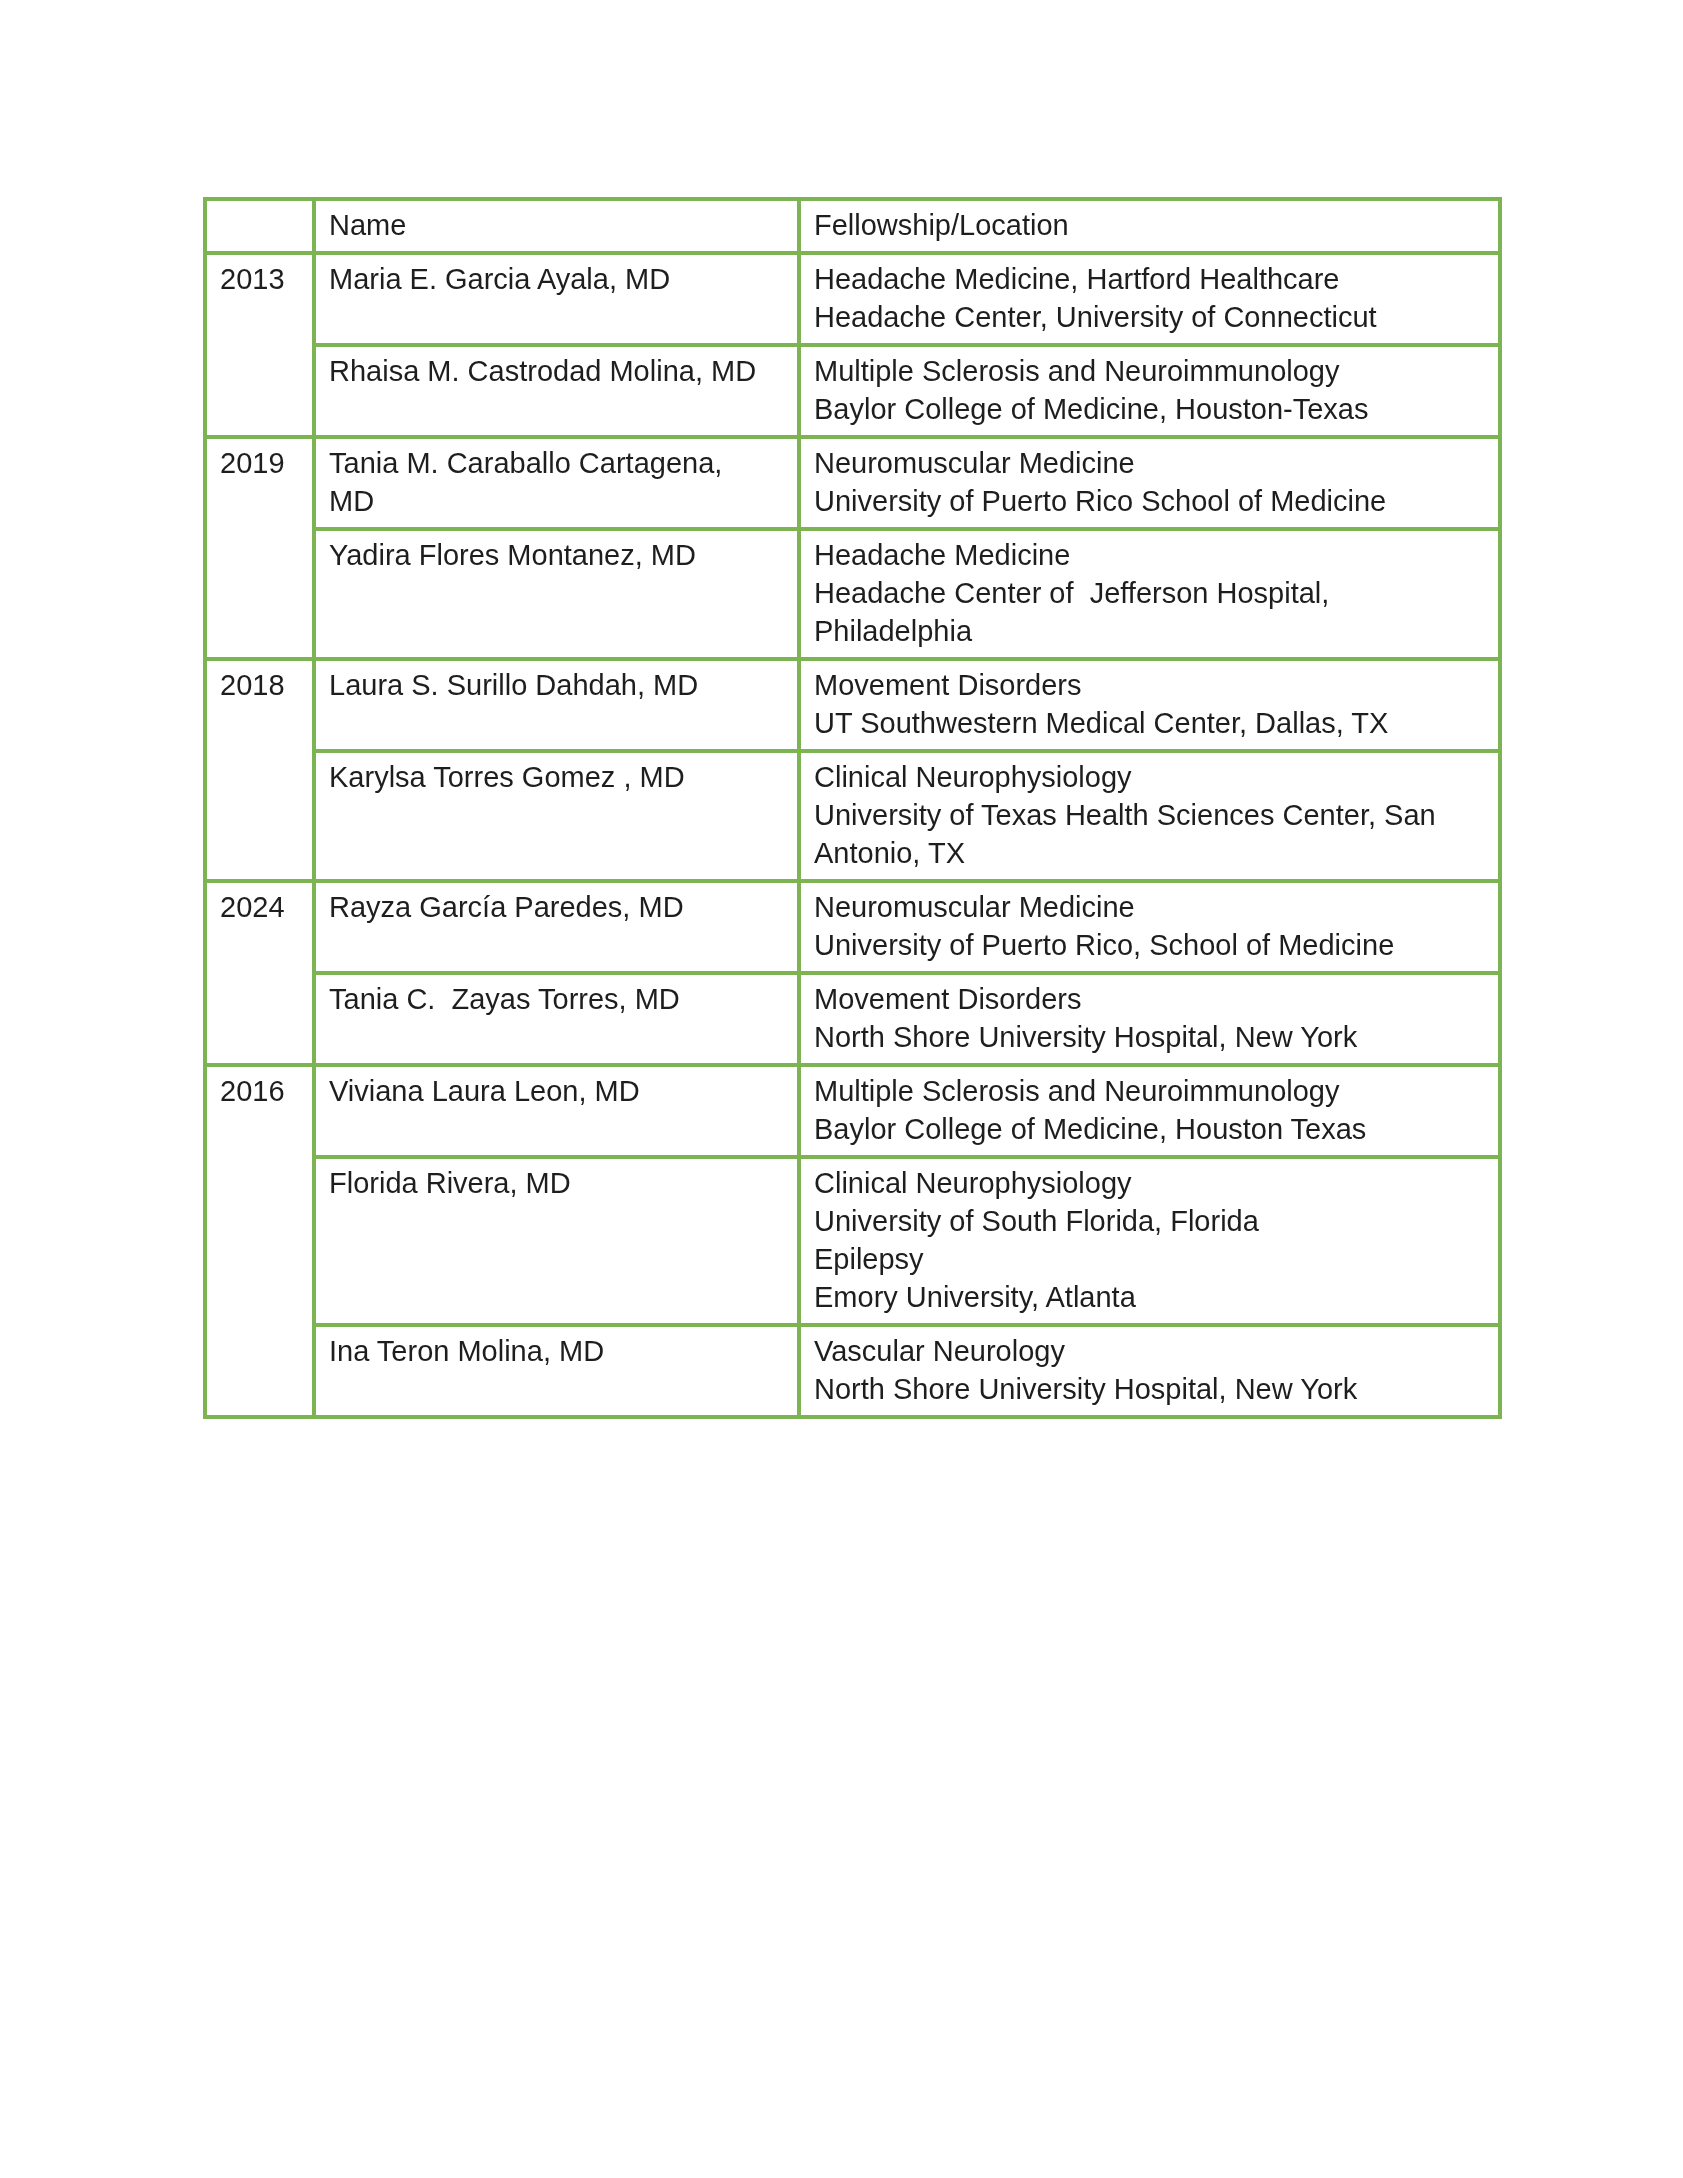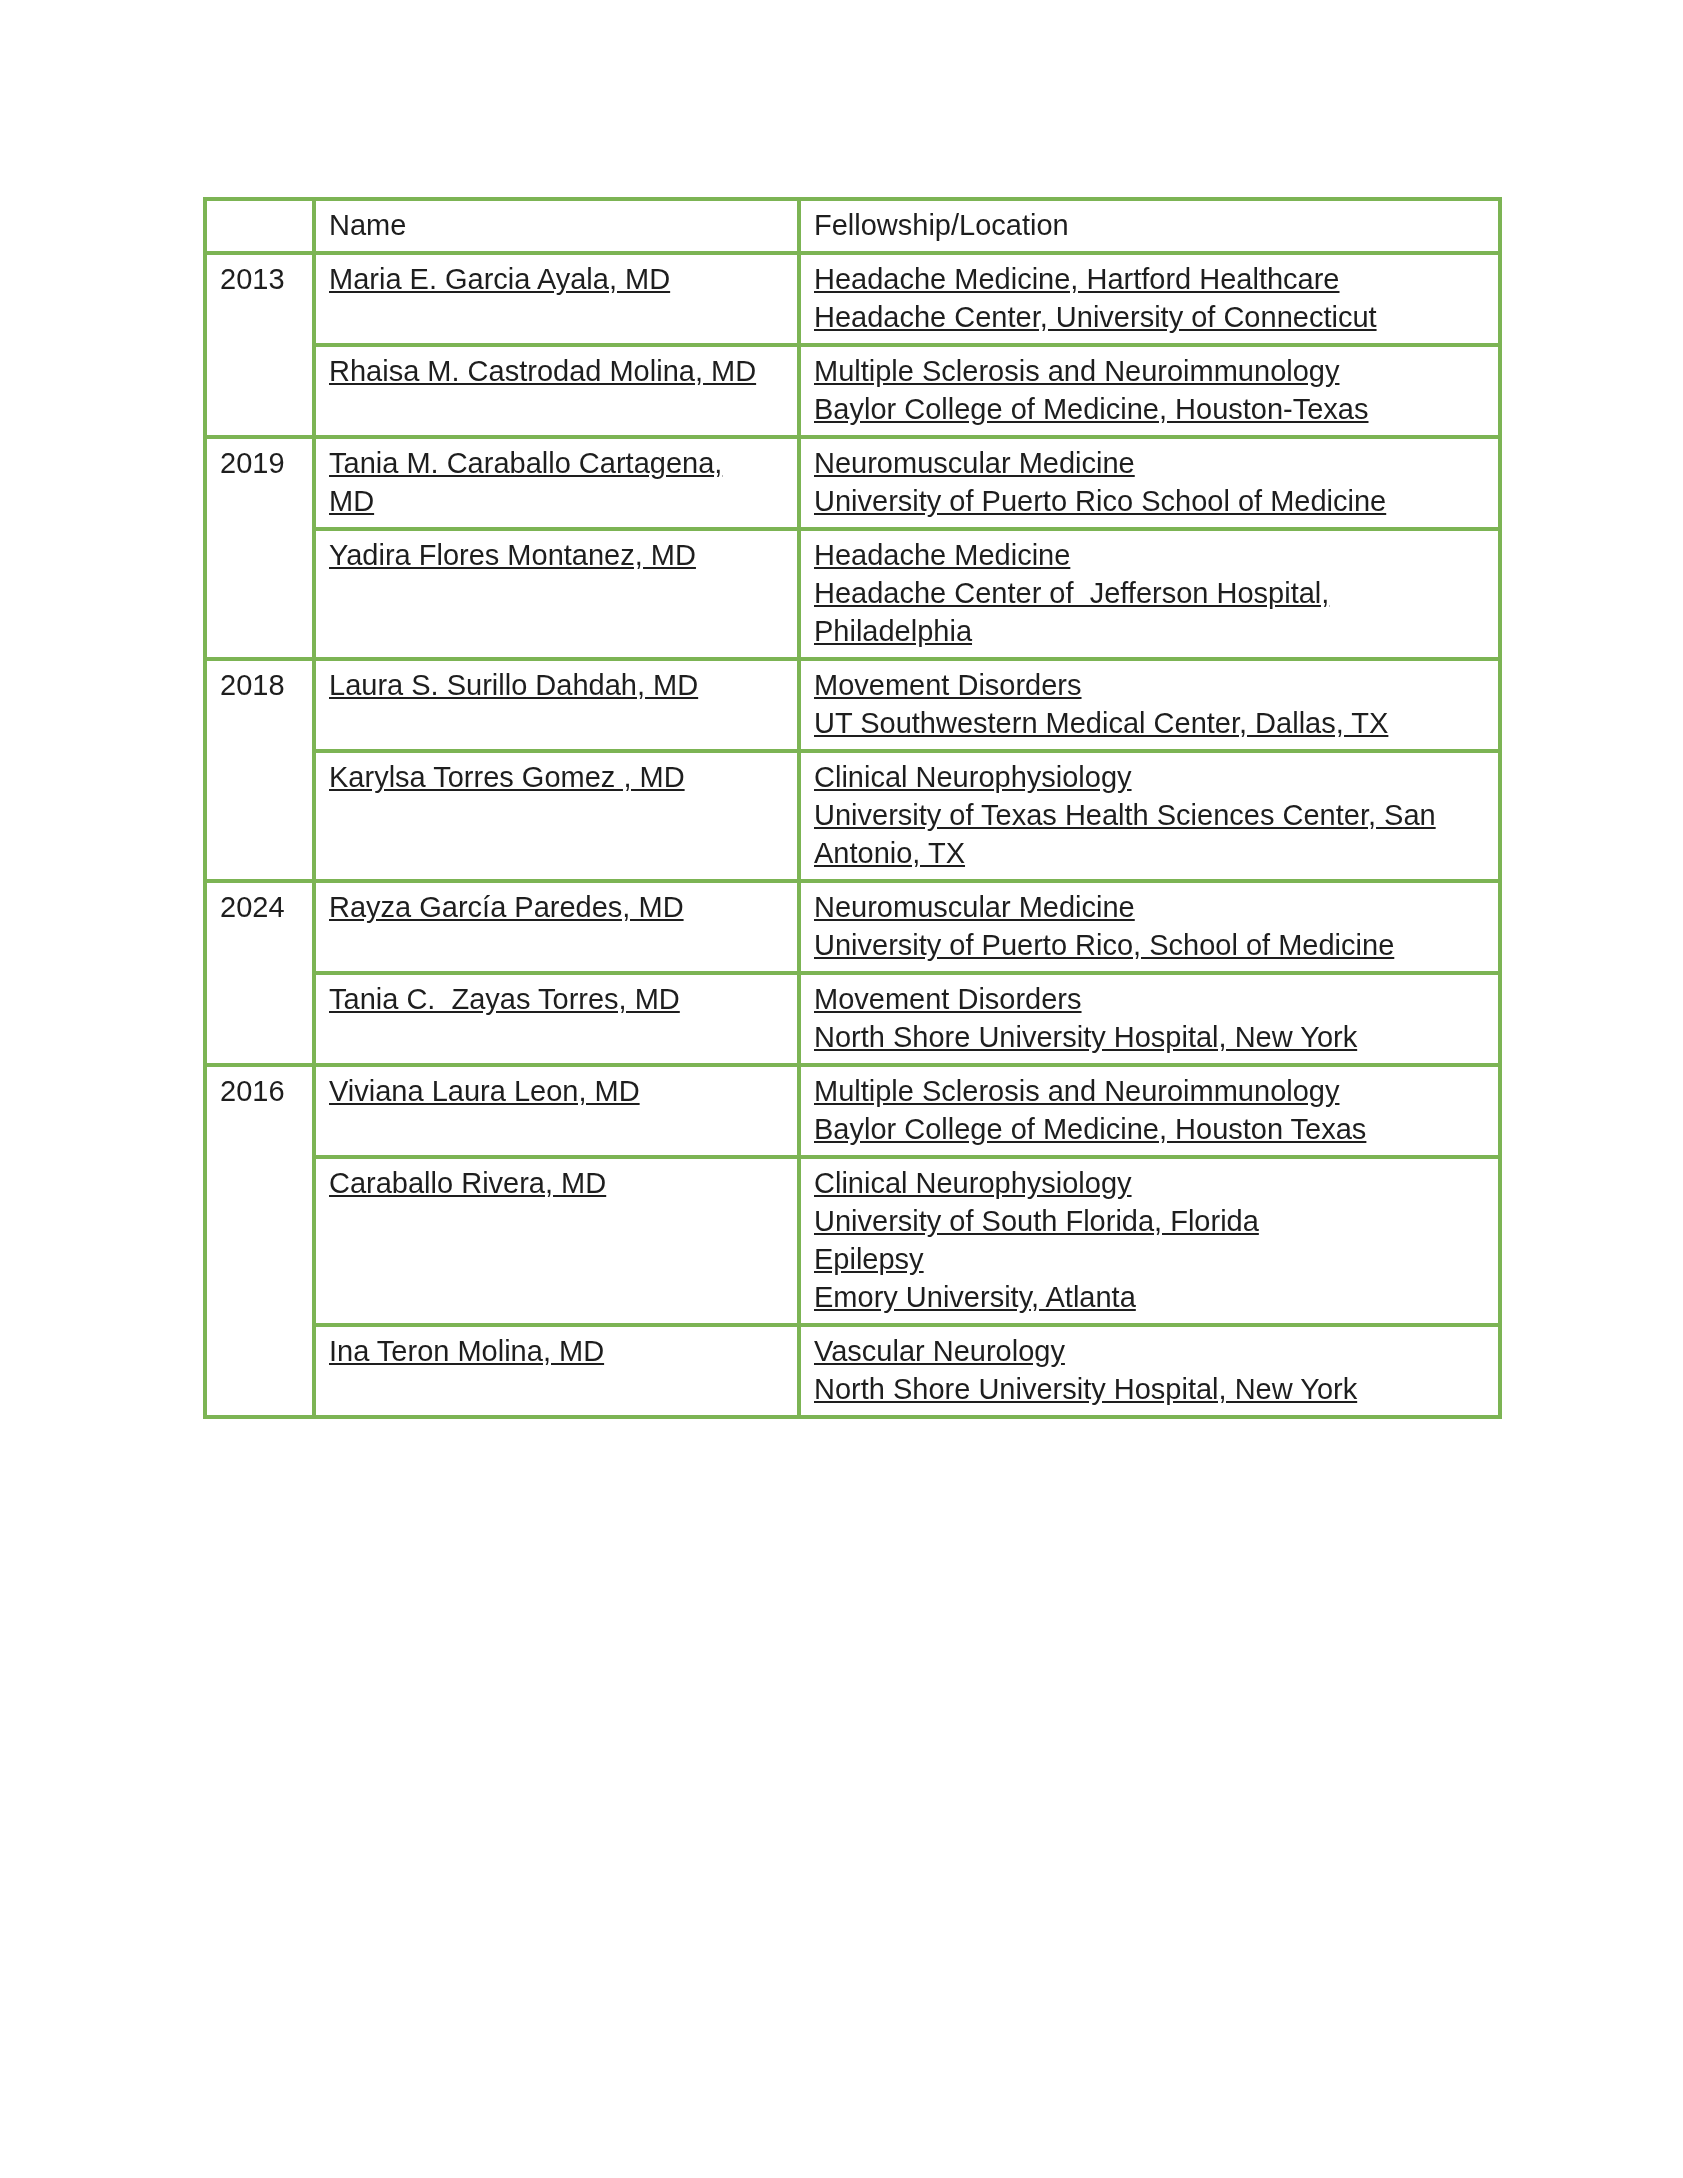--- a/index.html
+++ b/index.html
@@ -37,21 +37,20 @@
     font-weight: normal;
     text-align: left;
     overflow: hidden;
   }
   td.year {
     font-weight: bold;
     padding-left: 13px;
   }
   .lines {
     white-space: pre-wrap;
-    text-decoration: underline;
   }
   col.c-year { width: 109px; }
   col.c-name { width: 485px; }
   col.c-fellowship { width: 701px; }
 </style>
 </head>
 <body>
 
 <div class="page">
   <table class="fellows">
@@ -156,21 +155,21 @@
         <td>
             <div class="lines">Viviana Laura Leon, MD</div>
           </td>
         <td>
             <div class="lines">Multiple Sclerosis and Neuroimmunology
 Baylor College of Medicine, Houston Texas</div>
           </td>
       </tr>
       <tr>
         <td>
-            <div class="lines">Caraballo Rivera, MD</div>
+            <div class="lines">Florida Rivera, MD</div>
           </td>
         <td>
             <div class="lines">Clinical Neurophysiology
 University of South Florida, Florida
 Epilepsy
 Emory University, Atlanta</div>
           </td>
       </tr>
       <tr>
         <td>

